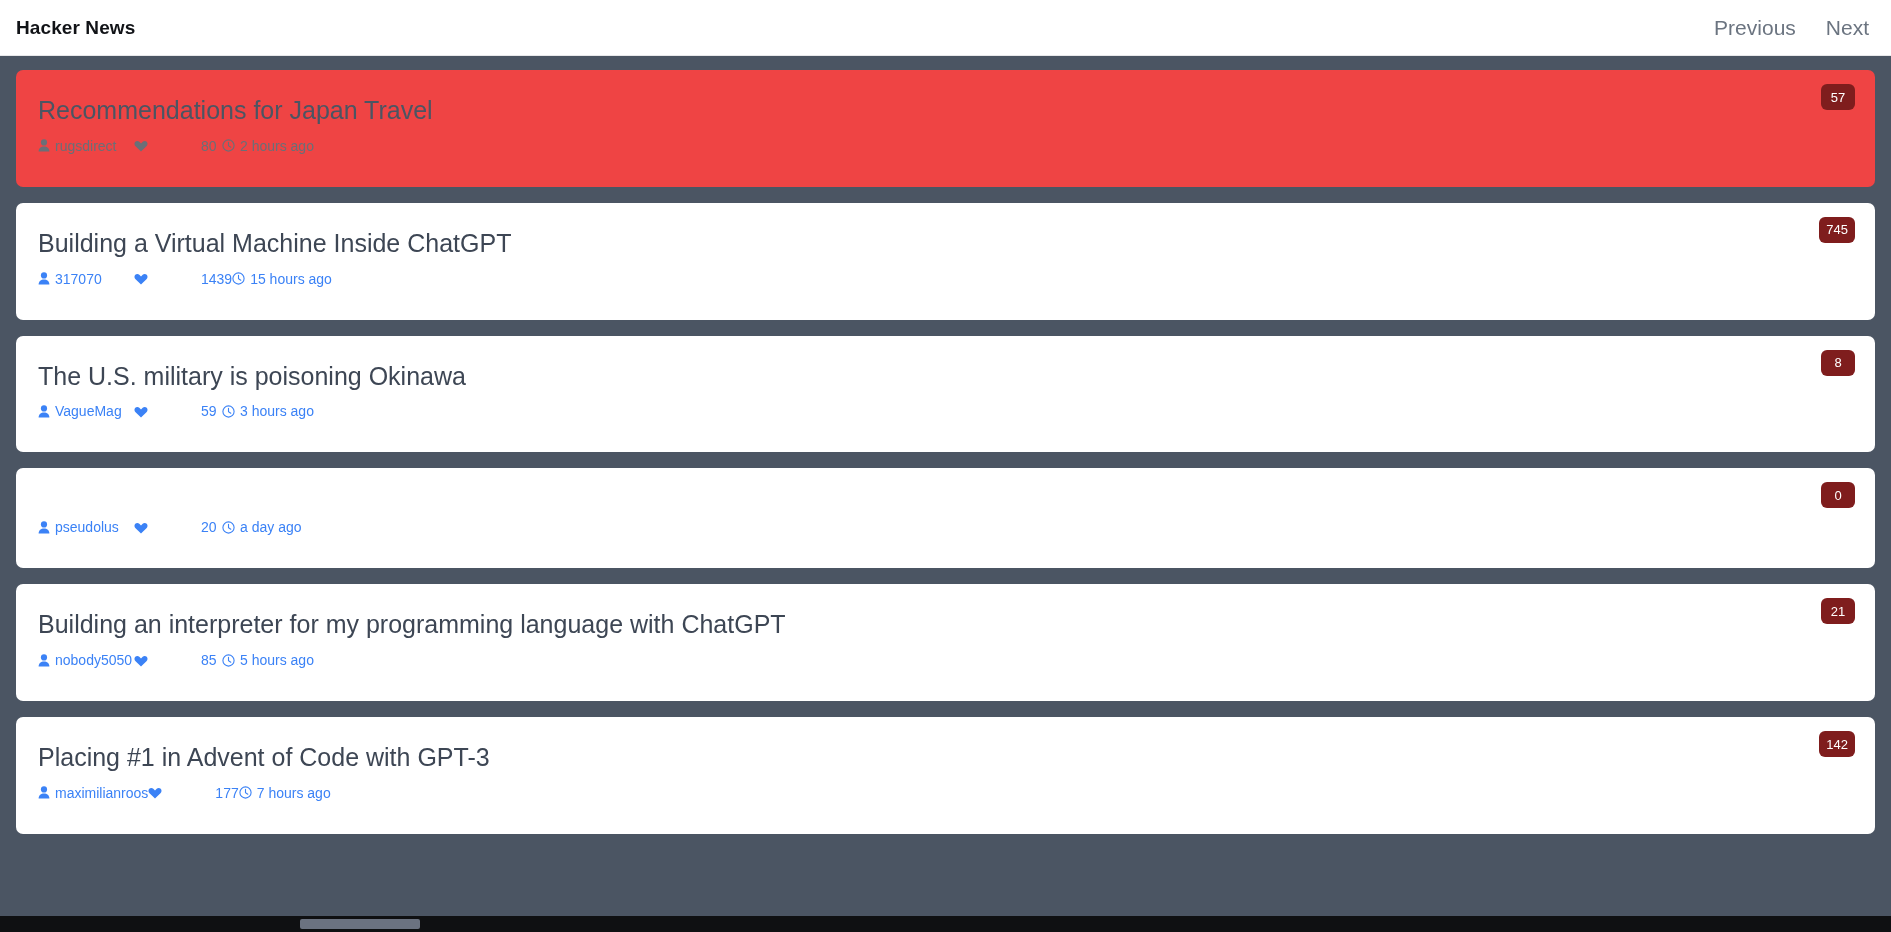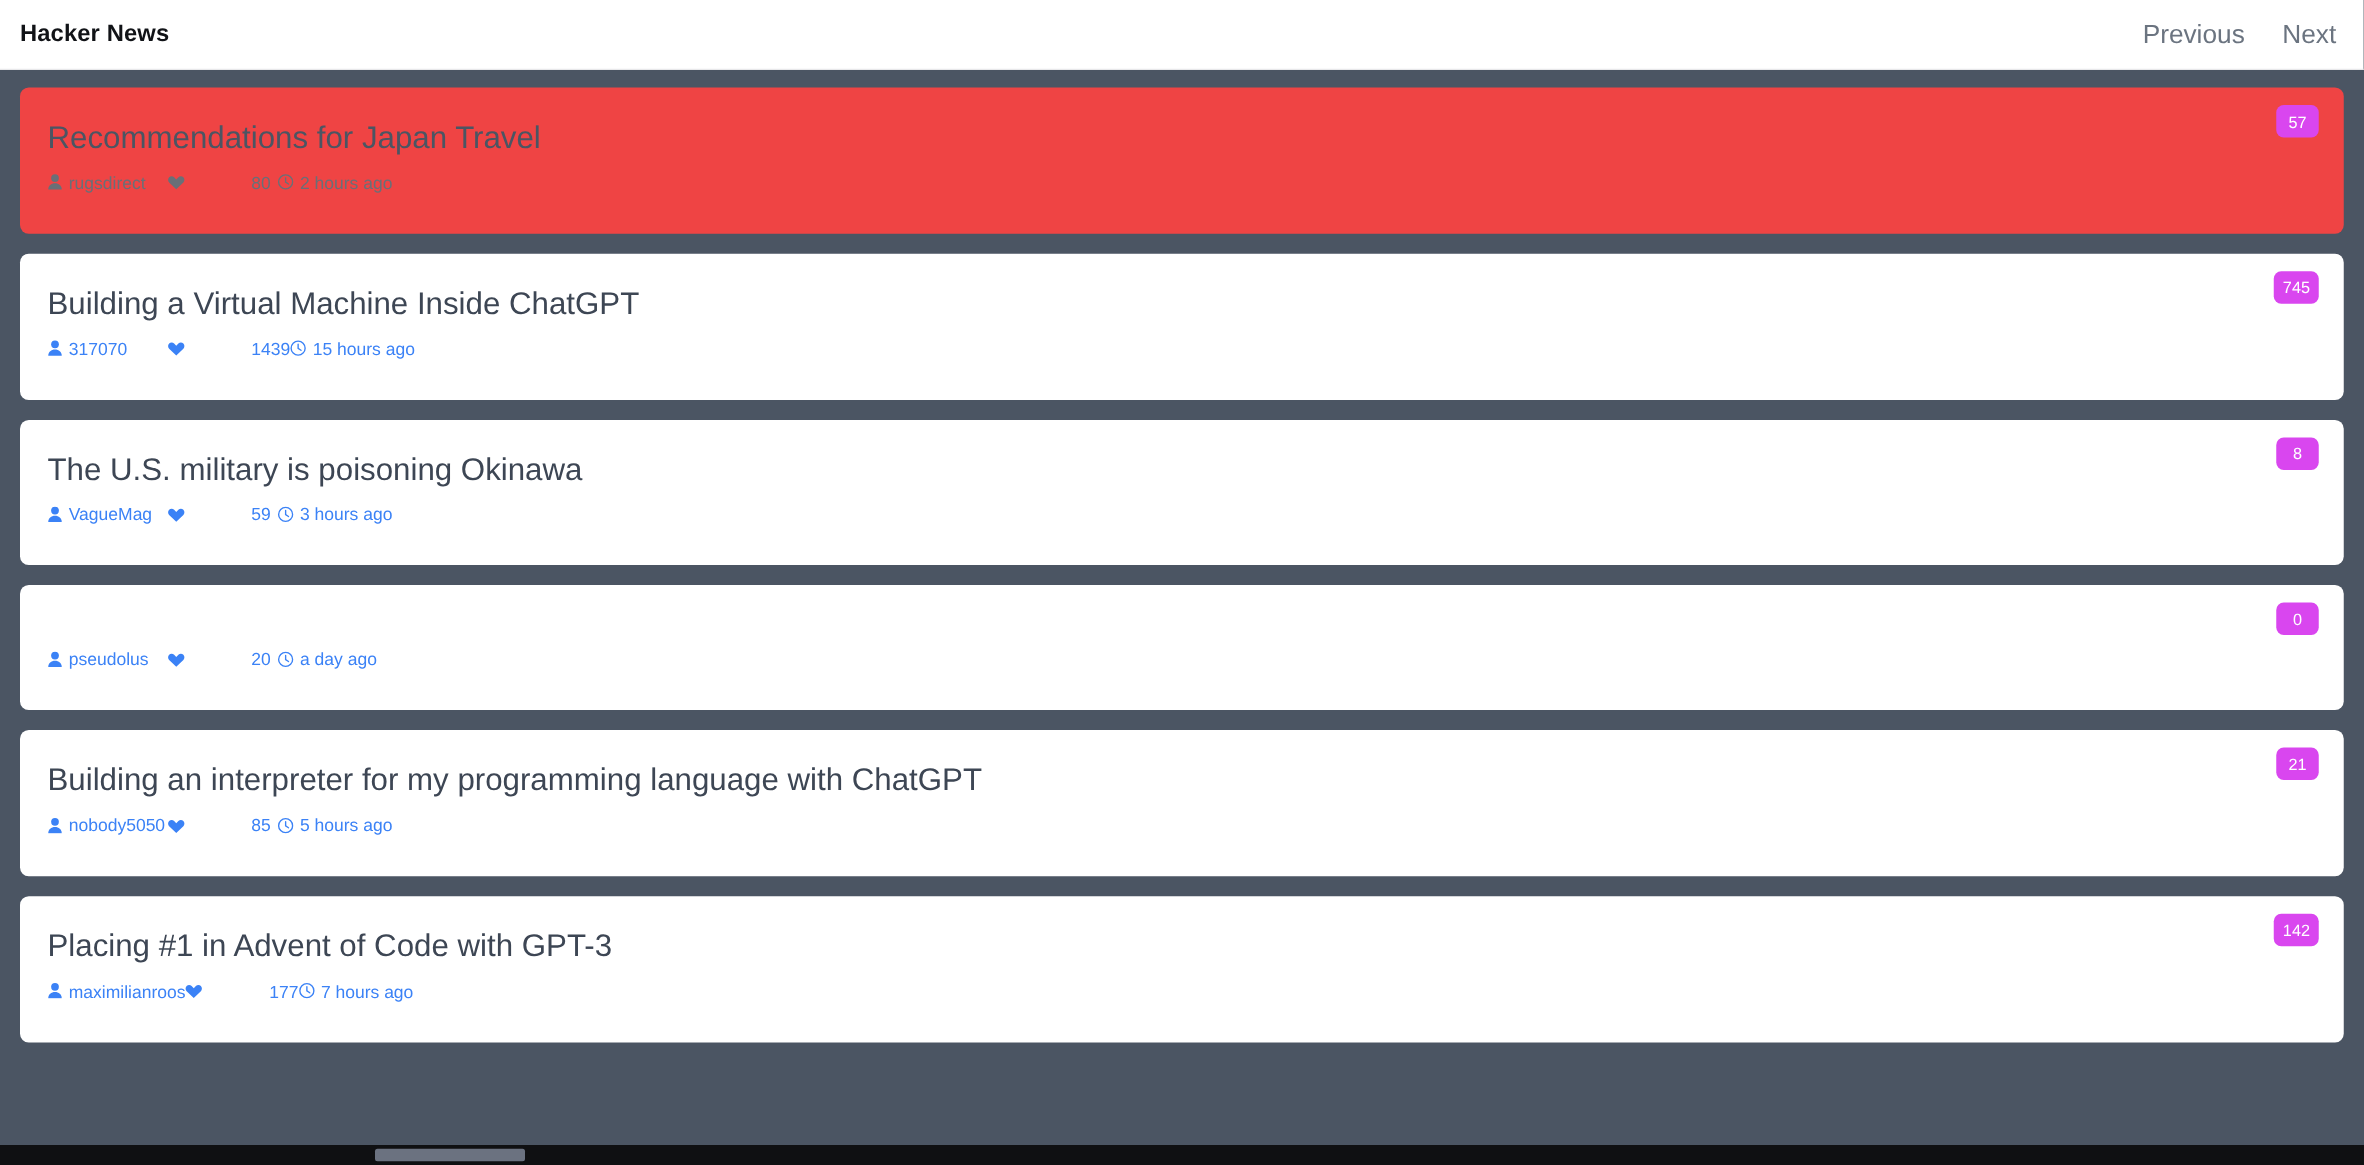--- a/index.html
+++ b/index.html
@@ -122,21 +122,21 @@
 
   
   .score-badge {
     position: absolute;
     top: 14px;
     right: 20px;
     min-width: 34px;
     height: 26px;
     padding: 0 7px;
     border-radius: 6px;
-    background: #d946ef;
+    background: #7f1d1d;
     color: #ffffff;
     font-size: 13px;
     display: flex;
     align-items: center;
     justify-content: center;
   }
 
   
   .bottom-scrollbar {
     position: fixed;

